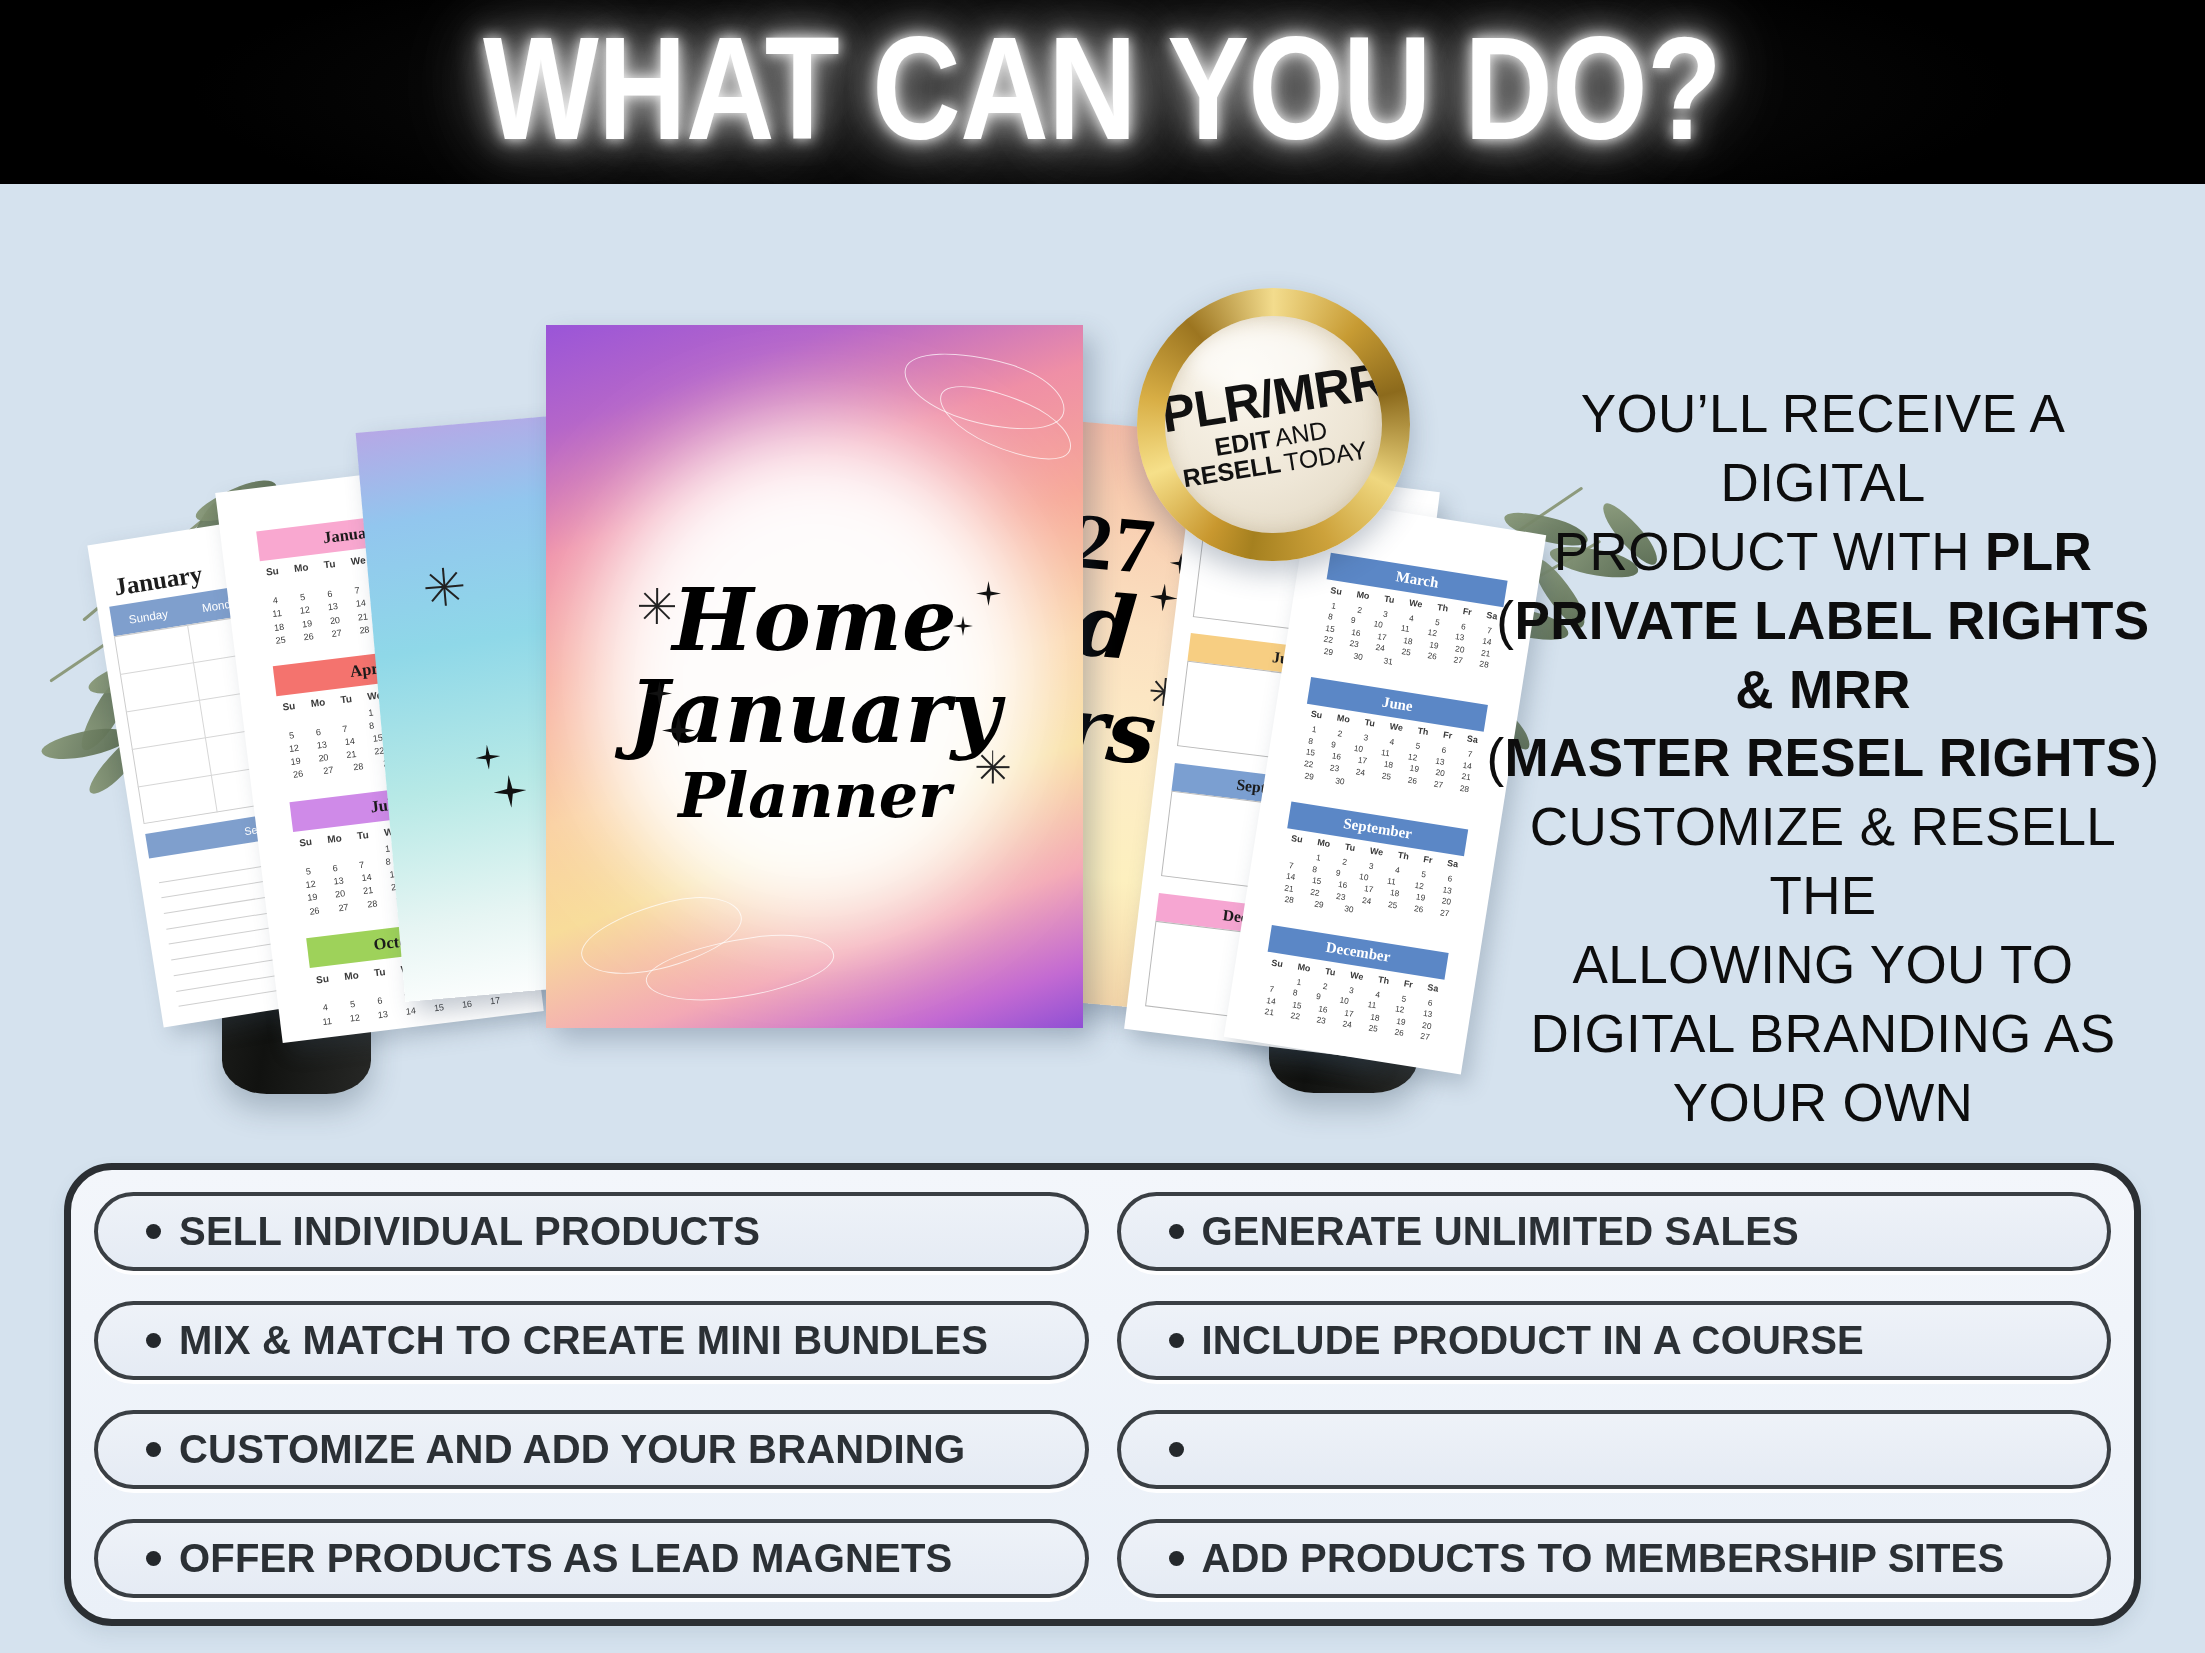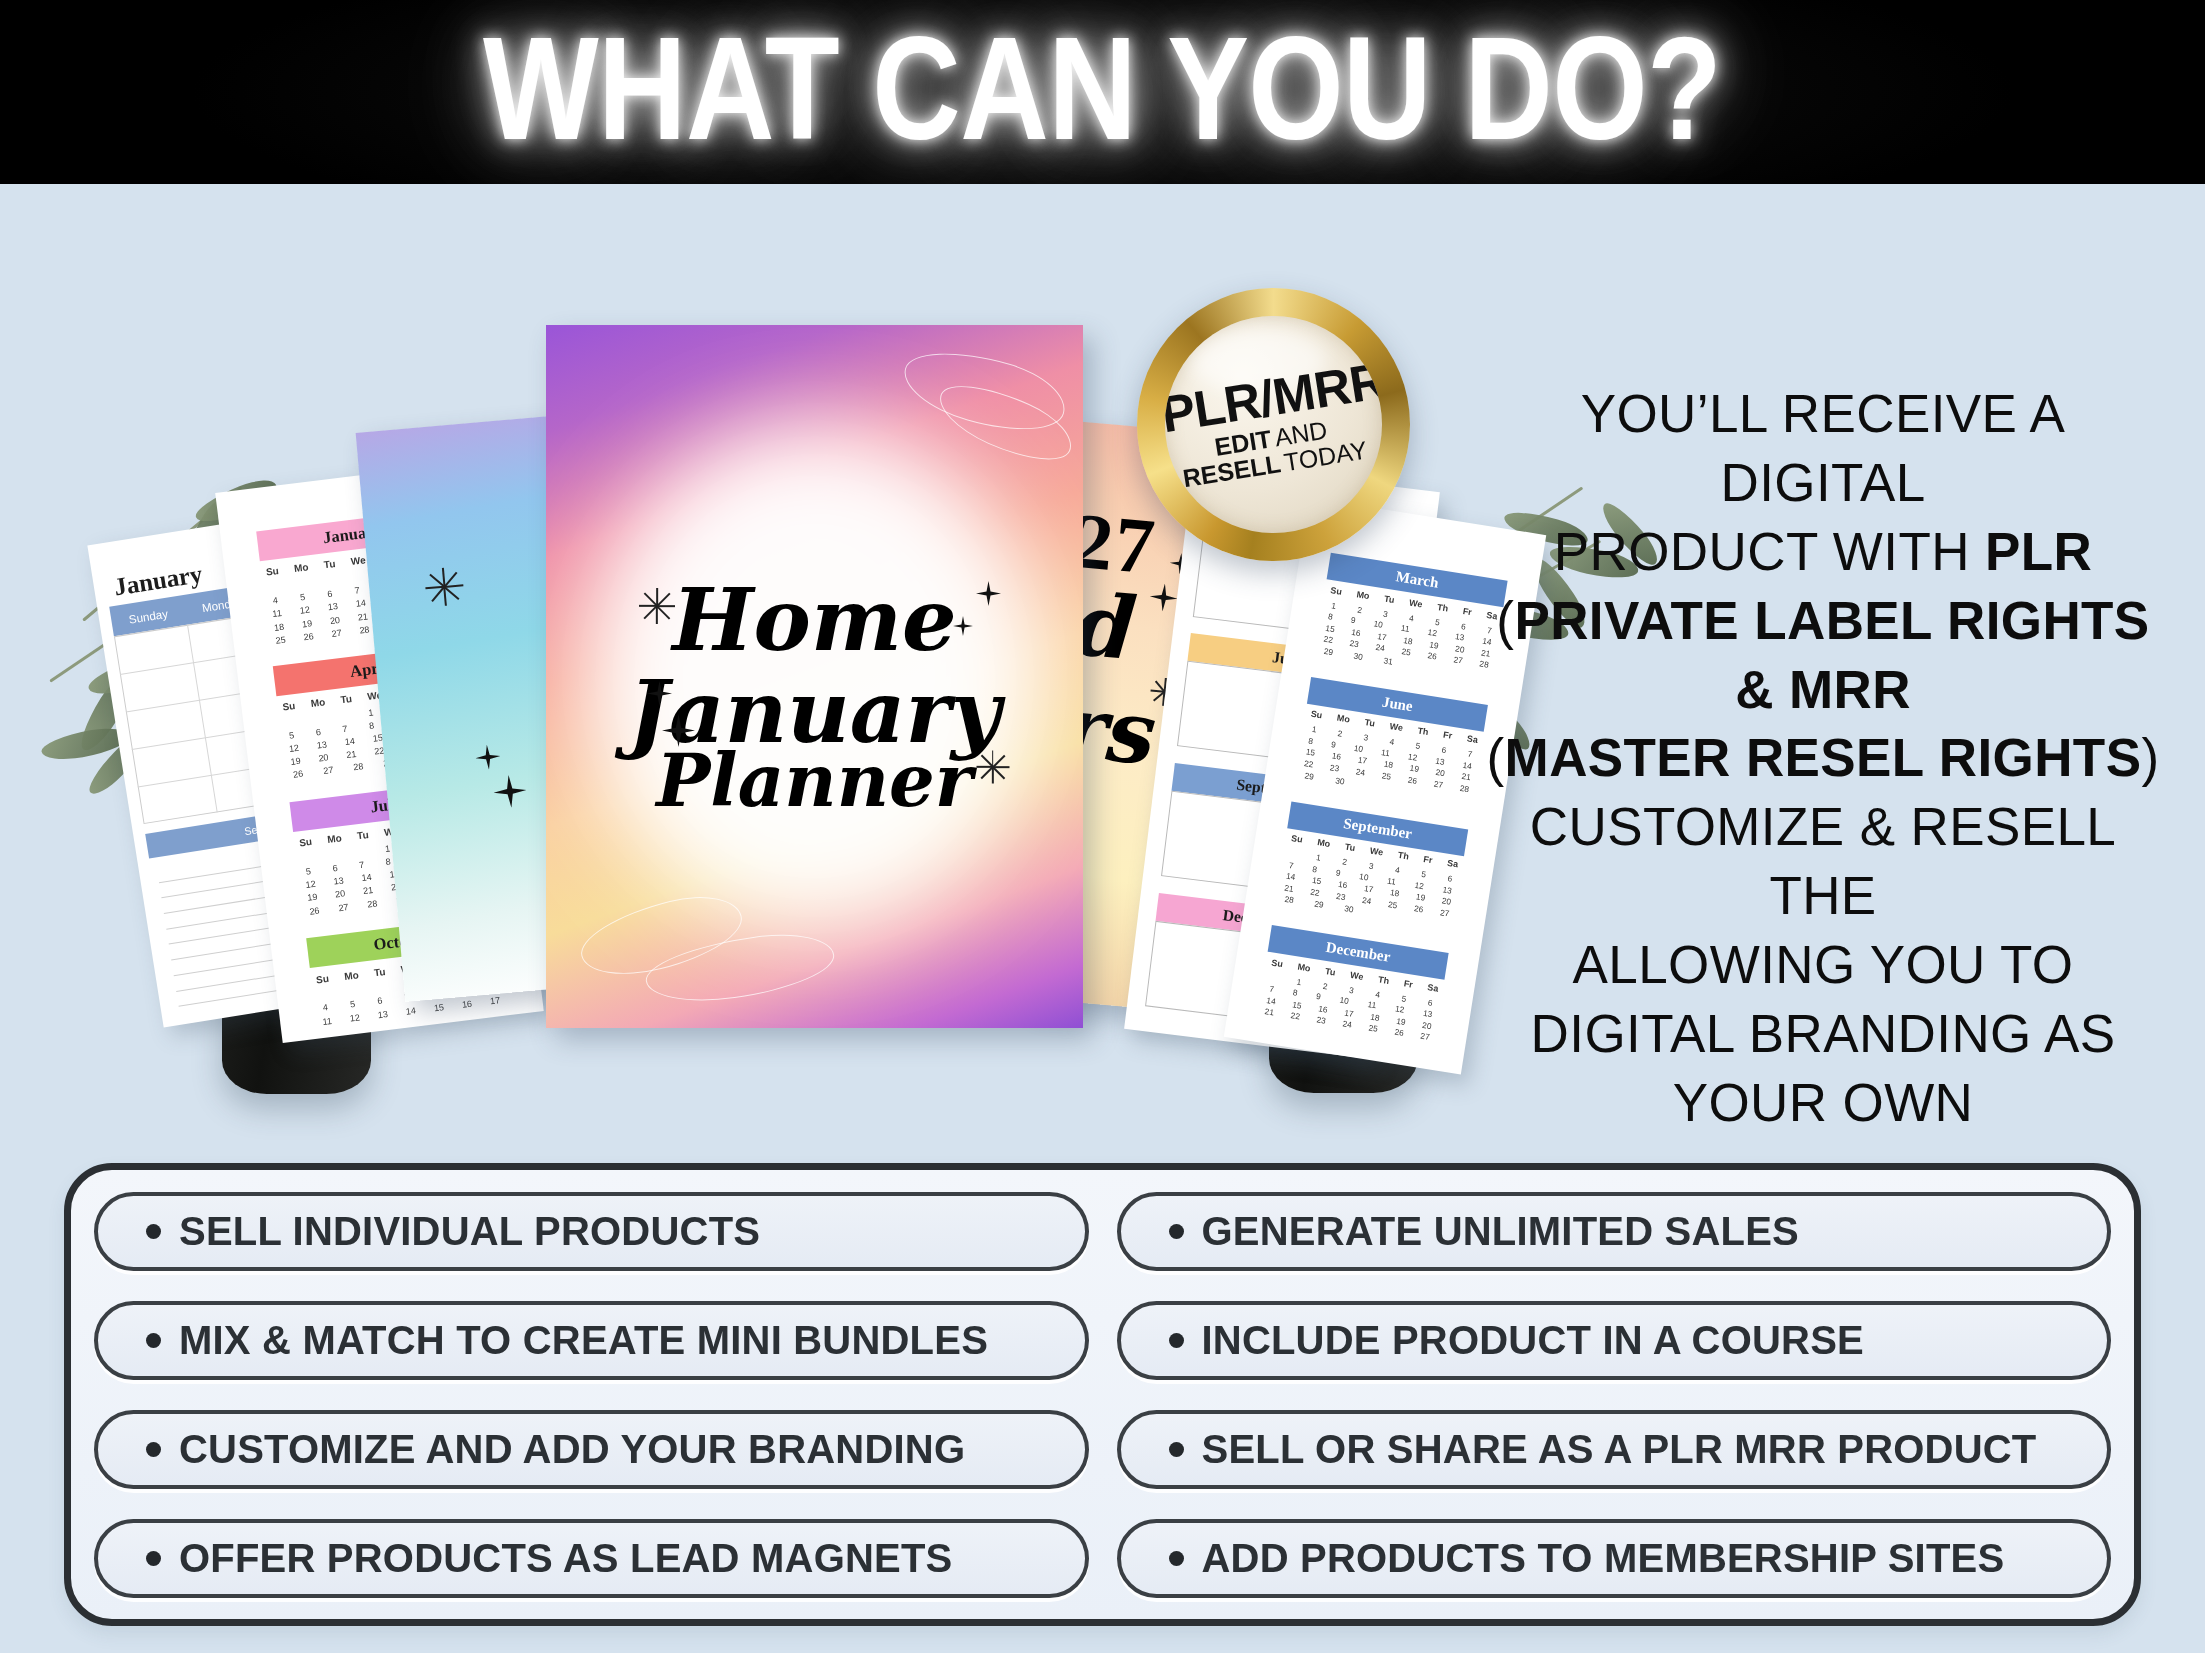--- a/index.html
+++ b/index.html
@@ -862,21 +862,21 @@
                   #9a55d8 0%, #b566c9 12%, #ef8fa6 26%, #f6a898 40%,
                   #fad0a0 56%, #f8dc9a 68%, #f3a9b5 82%, #c36ad2 93%, #8f4fd4 100%);">
       <div class="glow-oval"></div>
       <div class="vine" style="left:356px; top:33px; width:165px; height:66px; transform:rotate(16deg);"></div>
       <div class="vine" style="left:389px; top:71px; width:141px; height:53px; transform:rotate(24deg);"></div>
       <div class="vine" style="left:33px; top:579px; width:165px; height:64px; transform:rotate(-14deg);"></div>
       <div class="vine" style="left:99px; top:614px; width:190px; height:58px; transform:rotate(-8deg);"></div>
 
       <div class="cover-title-script" style="top:255px; font-size:86px;">Home</div>
       <div class="cover-title-script" style="top:347px; font-size:86px;">January</div>
-      <div class="cover-title-script" style="top:422px; font-size:72px;">Planner</div>
+      <div class="cover-title-script" style="top:442px; font-size:62px;">Planner</div>
 
       <div class="burst" style="left:93px; top:263px; width:36px; height:36px;">
         <i style="transform:translate(-50%,-100%) rotate(0deg);"></i>
         <i style="transform:translate(-50%,-100%) rotate(45deg);"></i>
         <i style="transform:translate(-50%,-100%) rotate(90deg);"></i>
         <i style="transform:translate(-50%,-100%) rotate(135deg);"></i>
         <i style="transform:translate(-50%,-100%) rotate(180deg);"></i>
         <i style="transform:translate(-50%,-100%) rotate(225deg);"></i>
         <i style="transform:translate(-50%,-100%) rotate(270deg);"></i>
         <i style="transform:translate(-50%,-100%) rotate(315deg);"></i>
@@ -961,21 +961,20 @@
       <div class="benefit-pill">
         <div class="benefit-bullet"></div>
         <div class="benefit-label">GENERATE UNLIMITED SALES</div>
       </div>
       <div class="benefit-pill">
         <div class="benefit-bullet"></div>
         <div class="benefit-label">INCLUDE PRODUCT IN A COURSE</div>
       </div>
       <div class="benefit-pill">
         <div class="benefit-bullet"></div>
-        <div class="benefit-label">SELL OR SHARE AS A PLR MRR PRODUCT</div>
       </div>
       <div class="benefit-pill">
         <div class="benefit-bullet"></div>
         <div class="benefit-label">ADD PRODUCTS TO MEMBERSHIP SITES</div>
       </div>
     </div>
 
   </div>
 
 </div>

